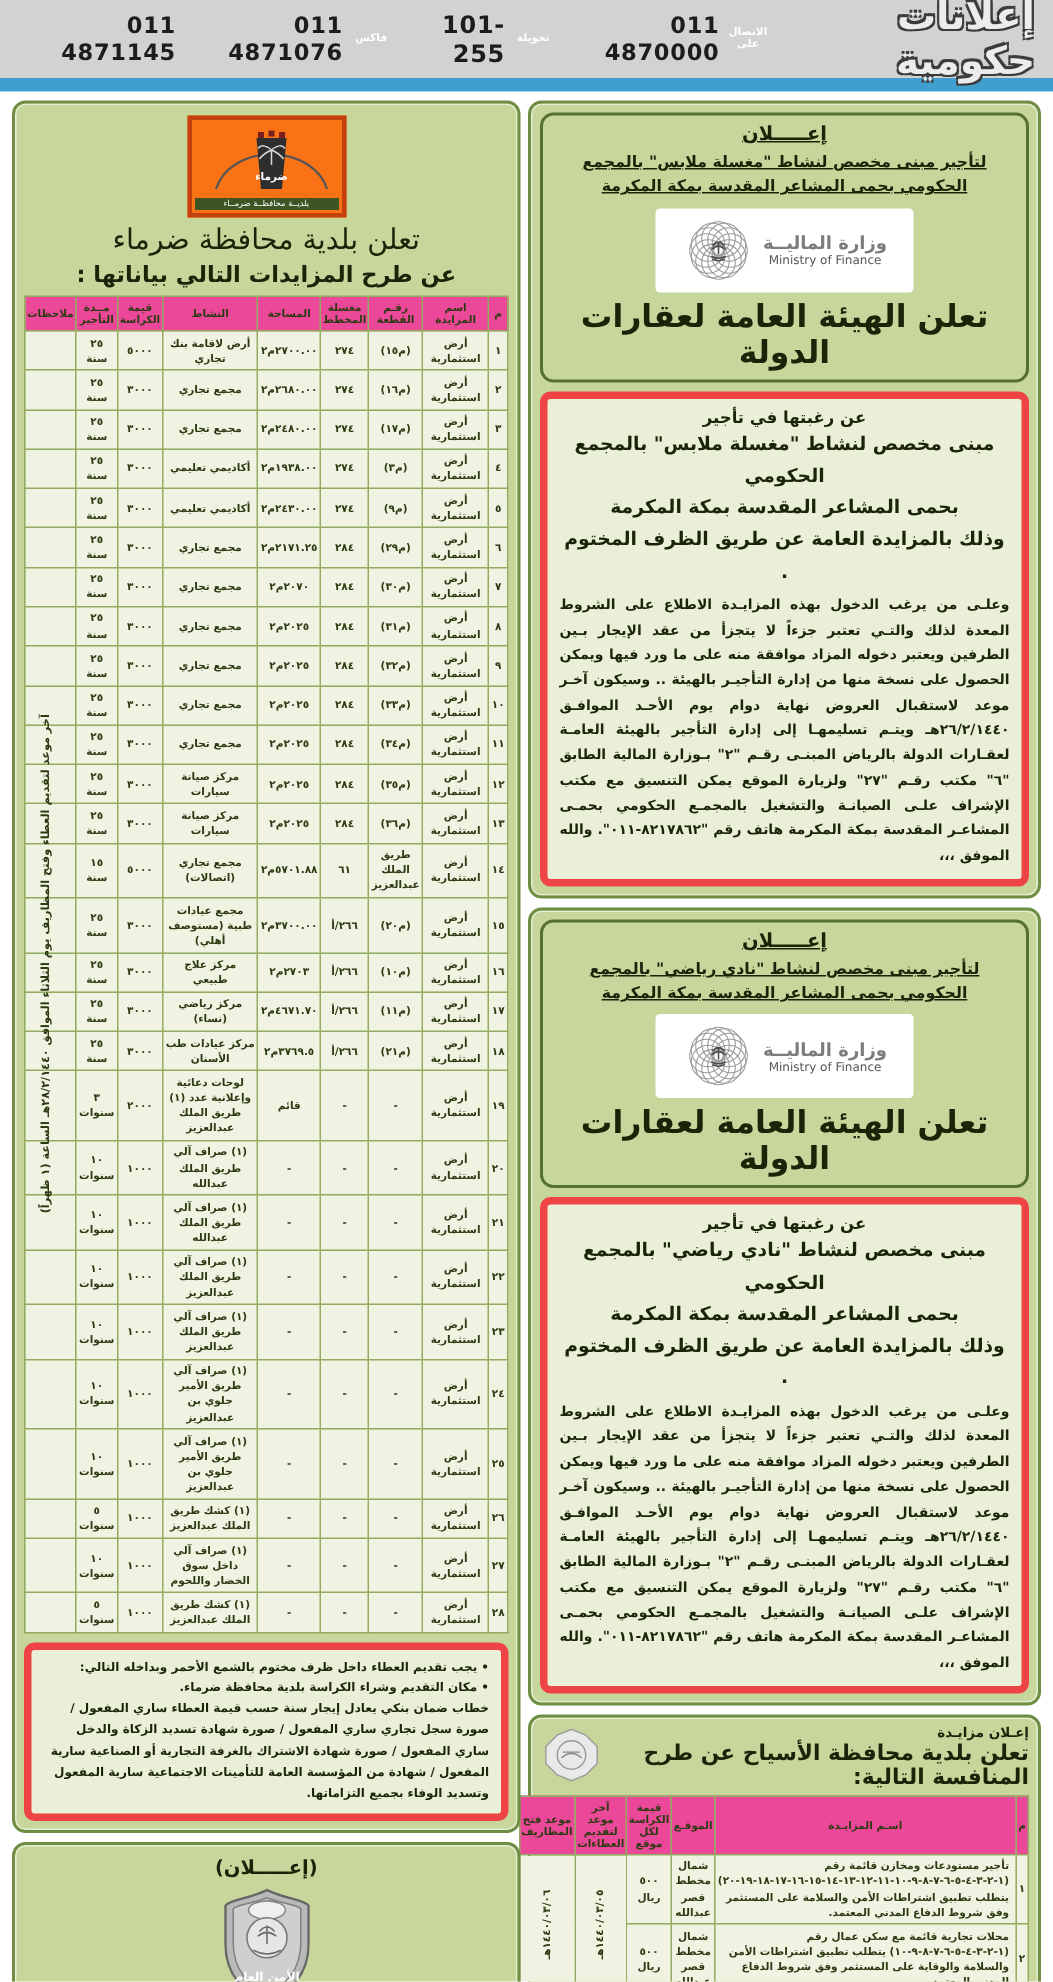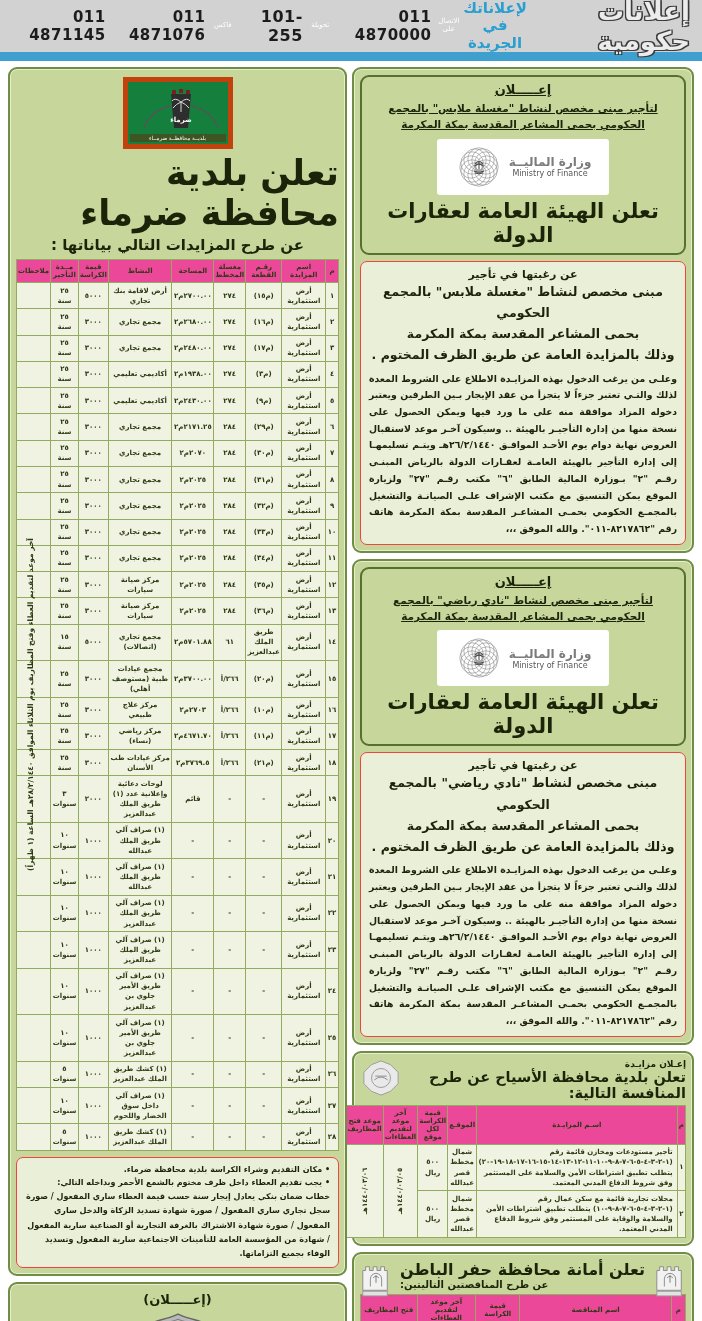--- a/index.html
+++ b/index.html
@@ -4,28 +4,28 @@
 <style>
   html,body{margin:0;padding:0;background:#fff;}
   body{width:702px;height:1321px;overflow:hidden;font-family:"DejaVu Sans",sans-serif;color:#1b2408;}
   .topbar{height:52px;background:#d2d2d2;display:flex;align-items:center;justify-content:space-between;padding:0 12px;box-sizing:border-box;}
   .masthead{font-size:26px;font-weight:bold;color:#ececec;letter-spacing:1px;
     text-shadow:-1.4px -1.4px 0 #3c3c3c,1.4px -1.4px 0 #3c3c3c,-1.4px 1.4px 0 #3c3c3c,1.4px 1.4px 0 #3c3c3c;}
   .tagline{color:#2a9fd0;font-weight:bold;font-size:15px;text-align:center;line-height:1.15;}
   .contacts{display:flex;align-items:center;gap:6px;direction:ltr;}
   .contacts .num{font-weight:bold;font-size:15px;color:#1c1c1c;letter-spacing:.5px;text-align:right;}
   .contacts .num.small{font-size:16px;}
-  .contacts .lbl{font-size:7px;font-weight:normal;color:#fff;text-align:center;line-height:1.1;width:28px;}
+  .contacts .lbl{font-size:7px;font-weight:bold;color:#fff;text-align:center;line-height:1.1;width:28px;}
   .bluebar{height:9px;background:#3f9fce;}
   .columns{display:flex;gap:5px;padding:6px 8px;box-sizing:border-box;align-items:flex-start;}
   .col{display:flex;flex-direction:column;gap:6px;}
   .right-col{width:342px;}
   .left-col{width:339px;}
   .gbox{background:#c7d79c;border:2px solid #6f8e44;border-radius:9px;box-shadow:inset 0 0 0 1px rgba(255,255,255,.55);padding:6px;box-sizing:border-box;}
-  .inner-light{background:#eaf0d8;border-radius:7px;border:1px solid #ef4444;}
+  .inner-light{background:#eaf0d8;border-radius:7px;border:5px solid #ef4444;}
   
   .mof-head{border:2px solid #55702f;border-radius:9px;padding:4px 6px 6px;text-align:center;}
   .mof-tag{font-size:13px;font-weight:bold;text-decoration:underline;margin:1px 0 3px;}
   .mof-line{font-size:10.5px;font-weight:bold;text-decoration:underline;line-height:1.55;}
   .moflogo{background:#fff;border-radius:3px;width:172px;height:56px;margin:6px auto 4px;display:flex;align-items:center;justify-content:center;gap:6px;direction:ltr;}
   .moflogo .txt{text-align:center;}
   .moflogo .ar{font-size:12px;color:#7c7c7c;font-weight:bold;}
   .moflogo .en{font-size:8px;color:#555;}
   .mof-org{font-size:21px;font-weight:bold;margin-top:3px;}
   .mof-body{margin-top:6px;padding:6px 8px;text-align:center;}
@@ -34,23 +34,23 @@
   .mof-par{font-size:9.3px;font-weight:bold;text-align:justify;line-height:1.8;margin-top:5px;}
   
   table{width:100%;border-collapse:collapse;}
   th,td{border:1px solid #93ab61;text-align:center;vertical-align:middle;font-weight:bold;color:#2c3a12;}
   th{background:#ec4899;font-size:7px;padding:3px 1px;}
   td{background:#f0f3e2;font-size:7px;padding:2.5px 1.5px;line-height:1.45;}
   td.rtxt{text-align:right;padding-right:4px;}
   .vcell{position:relative;}
   .vcell .vin{position:absolute;top:50%;left:50%;transform:translate(-50%,-50%) rotate(-90deg);white-space:nowrap;font-size:7px;font-weight:bold;}
   
-  .dh-logo{width:96px;margin:2px auto 4px;background:#15803d;border:5px solid #c2410c;padding:2px;}
+  .dh-logo{width:96px;margin:2px auto 4px;background:#f97316;border:3px solid #c2410c;padding:2px;}
   .dh-banner{background:#3c5523;color:#fff;font-size:5.5px;text-align:center;padding:1px 0;}
-  .dh-title{font-size:35px;font-weight:bold;text-align:right;margin:2px 0 0;}
+  .dh-title{font-size:19px;font-weight:normal;text-align:center;margin:2px 0 0;}
   .dh-sub{font-size:15px;font-weight:bold;text-align:center;margin:3px 0 5px;}
   .dh-wrap{position:relative;}
   .dh-side{position:absolute;left:1px;top:0;bottom:0;width:26px;display:flex;align-items:center;justify-content:center;}
   .dh-side .vin{transform:rotate(-90deg);white-space:nowrap;font-size:7.5px;font-weight:bold;color:#2c3a12;}
   .dh-notes{margin-top:6px;padding:5px 8px;font-size:8px;font-weight:bold;line-height:1.7;text-align:right;}
   .dh-notes .bullet::before{content:"• ";}
   .dh-notes .detail{line-height:1.8;}
   
   .tf-tag{font-size:13px;font-weight:bold;text-align:center;margin-top:2px;}
   .tf-logo{display:block;margin:4px auto;}
@@ -65,24 +65,20 @@
   .hf-logo-r{position:absolute;right:0;top:0;}
   .hf-logo-l{position:absolute;left:0;top:0;}
 </style>
 </head>
 <body>
 
 <div class="page">
 
   <header class="topbar">
     <div class="masthead">إعلانات حكومية</div>
-    <div class="tagline">
-      <div>لإعلاناتك</div>
-      <div>في الجريدة</div>
-    </div>
     <div class="contacts">
       <span class="num">011 4871145</span>
       <span class="num">011 4871076</span>
       <span class="lbl">فاكس</span>
       <span class="num small">101-255</span>
       <span class="lbl">تحويلة</span>
       <span class="num">011 4870000</span>
       <span class="lbl">الاتصال على</span>
     </div>
   </header>
@@ -658,22 +654,22 @@
               </tbody>
           </table>
           <div class="dh-side">
             <div class="vin">آخر موعد لتقديم العطاء وفتح المظاريف يوم الثلاثاء الموافق ٢٨/٢/١٤٤٠هـ الساعة (١ ظهراً)</div>
           </div>
         </div>
 
         <div class="dh-notes inner-light">
           <div>
 
-          <div class="bullet">مكان التقديم وشراء الكراسة بلدية محافظة ضرماء.</div>
-              <div class="bullet">يجب تقديم العطاء داخل ظرف مختوم بالشمع الأحمر وبداخله التالي:</div>
+          <div class="bullet">يجب تقديم العطاء داخل ظرف مختوم بالشمع الأحمر وبداخله التالي:</div>
+              <div class="bullet">مكان التقديم وشراء الكراسة بلدية محافظة ضرماء.</div>
             </div>
           <div class="detail">خطاب ضمان بنكي يعادل إيجار سنة حسب قيمة العطاء ساري المفعول / صورة سجل تجاري ساري المفعول / صورة شهادة تسديد الزكاة والدخل ساري المفعول / صورة شهادة الاشتراك بالغرفة التجارية أو الصناعية سارية المفعول / شهادة من المؤسسة العامة للتأمينات الاجتماعية سارية المفعول وتسديد الوفاء بجميع التزاماتها.</div>
         </div>
       </section>
 
       <section class="gbox">
         <div class="tf-tag">(إعـــــلان)</div>
         <svg class="tf-logo" width="72" height="82" viewBox="0 0 70 80">
           <path d="M35 3 C22 9 12 9 8 13 L8 38 C8 60 22 70 35 77 C48 70 62 60 62 38 L62 13 C58 9 48 9 35 3 Z" fill="#b9b9b9" stroke="#666" stroke-width="1.5"></path>
           <path d="M35 8 C25 12 17 12 13 15 L13 37 C13 56 24 65 35 71 C46 65 57 56 57 37 L57 15 C53 12 45 12 35 8 Z" fill="#cfcfcf" stroke="#808080"></path>

